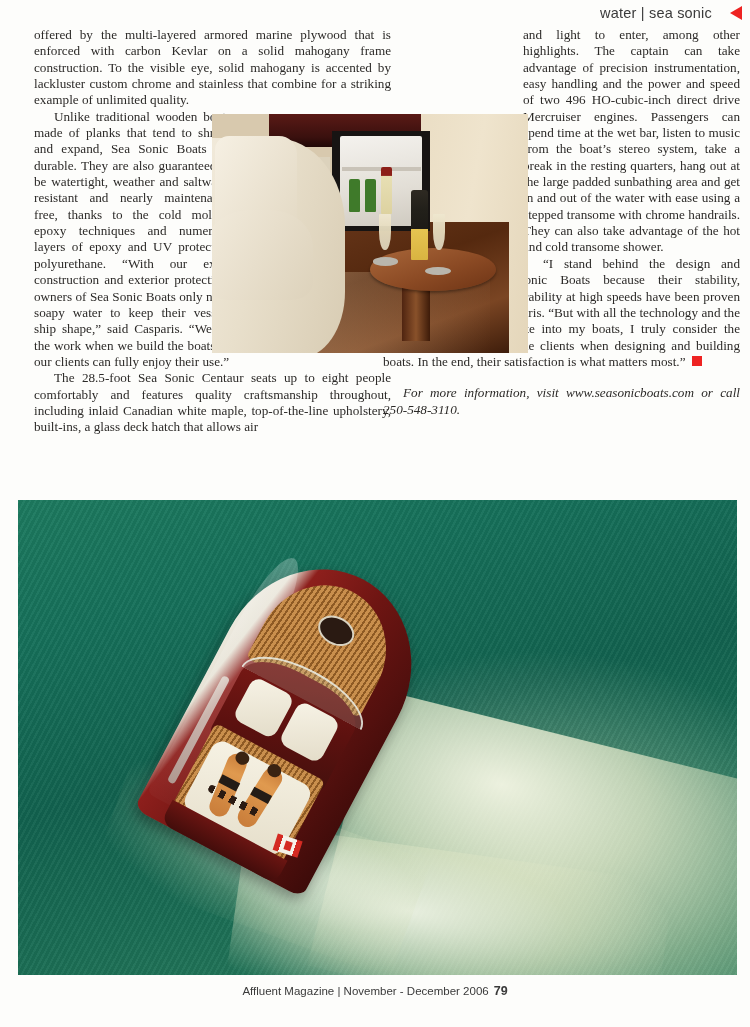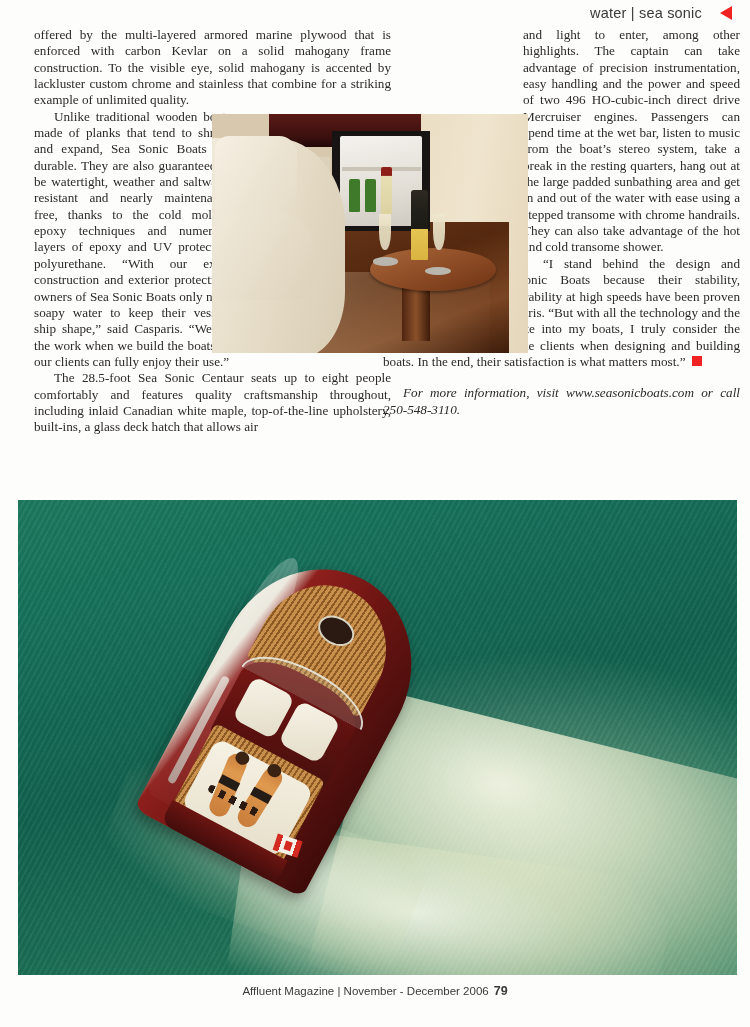--- a/index.html
+++ b/index.html
@@ -7,21 +7,21 @@
     width:750px;height:1027px;background:#ffffff;
     font-family:"Liberation Serif",serif;
     overflow:hidden;position:relative;
   }
   .page{position:relative;width:750px;height:1027px;background:#fdfdfb;}
 
   
   .header{
     position:absolute;left:0;top:0;width:750px;height:26px;
     display:flex;align-items:center;justify-content:flex-end;
-    padding-right:18px;box-sizing:border-box;
+    padding-right:8px;box-sizing:border-box;
   }
   .header-title{
     font-family:"Liberation Sans",sans-serif;
     font-size:14.5px;color:#3a3a3a;letter-spacing:.2px;margin-right:18px;
   }
   .header-marker{
     width:0;height:0;border-top:7px solid transparent;border-bottom:7px solid transparent;
     border-right:12px solid #ee2322;
   }
 

